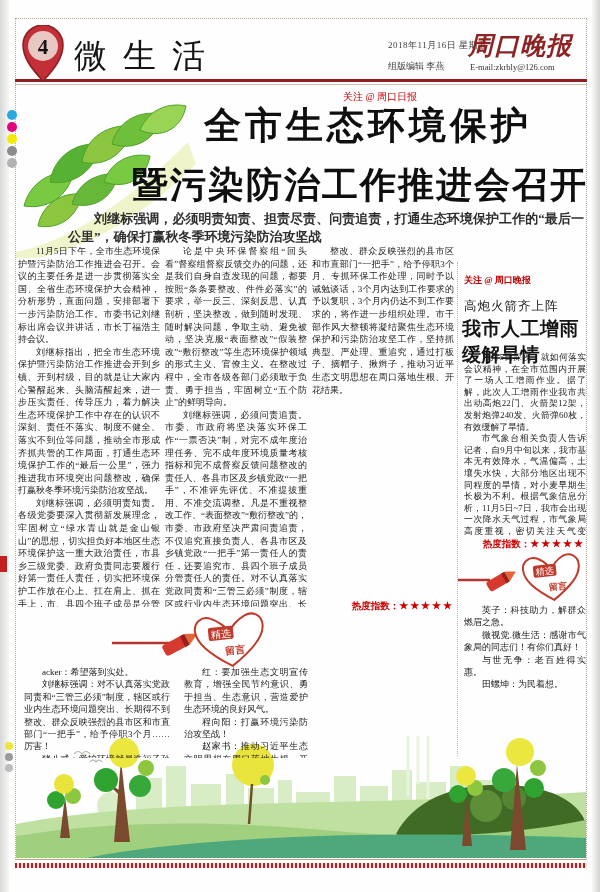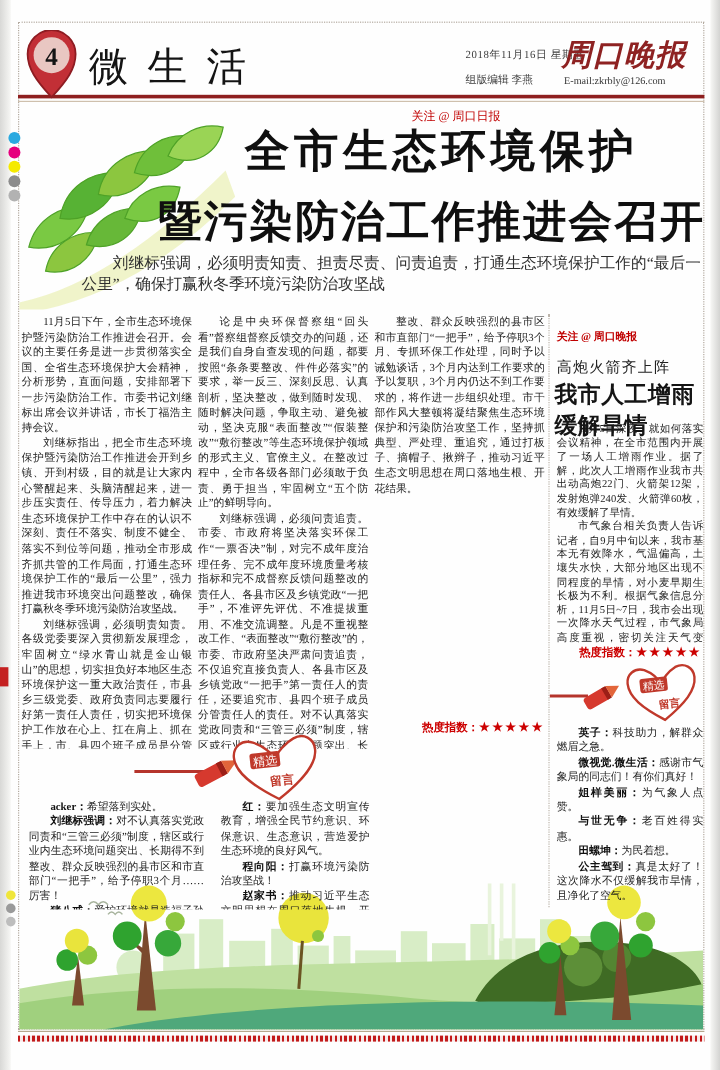--- a/index.html
+++ b/index.html
@@ -27,41 +27,41 @@
   .rule2{position:absolute;left:15px;top:84px;width:572px;height:1px;background:#cfc0ad;z-index:3;}
   
   .leaves{position:absolute;left:16px;top:86px;z-index:2;}
   .kicker-main{position:absolute;left:180px;top:90px;width:400px;text-align:center;
         font-size:10px;font-weight:normal;color:#c00000;z-index:3;}
   .title1{position:absolute;left:150px;top:101px;width:436px;text-align:center;font-size:37px;
         font-weight:800;color:#0f0f0f;letter-spacing:4px;z-index:3;}
   .title2{position:absolute;left:128px;top:149px;width:460px;text-align:right;font-size:36px;
         font-weight:800;color:#0f0f0f;letter-spacing:2px;z-index:3;margin-top:12px;}
   .subtitle{position:absolute;left:68px;top:210px;width:516px;font-size:13px;line-height:17.5px;
-        color:#2e2e2e;text-indent:2em;text-align:justify;z-index:3;}
-  
-  .col{position:absolute;top:262px;width:142px;font-size:9px;line-height:12.6px;
+        color:#2e2e2e;text-indent:2em;text-align:justify;z-index:3;font-weight:bold;}
+  
+  .col{position:absolute;top:245px;width:142px;font-size:9px;line-height:12.6px;
         text-align:justify;color:#1b1b1b;overflow:hidden;z-index:3;}
   .col p, .cbody p{margin:0;text-indent:2em;}
   .c1{left:18px;height:362px;}
   .c2{left:165px;height:362px;}
   .c3{left:312px;height:336px;}
   .heat{position:absolute;width:142px;text-align:right;font-size:9.5px;font-weight:bold;
         color:#cc0000;z-index:3;}
   .heat .stars{letter-spacing:2px;font-size:10px;}
   .heat-main{left:312px;top:600px;}
   .heat-side{left:464px;top:538px;width:121px;}
   .stamp{position:absolute;z-index:4;}
   .stamp-main{left:110px;top:612px;}
   .stamp-side{left:458px;top:552px;}
   
   .comments{position:absolute;font-size:9px;line-height:12.4px;text-align:justify;
         overflow:hidden;z-index:3;}
   .comments p{margin:0;text-indent:2em;}
-  .cname{font-weight:bold;color:#111;}
+  .cname{font-weight:normal;color:#111;}
   .cm-left{left:24px;top:666px;width:146px;height:92px;}
   .cm-mid{left:184px;top:666px;width:124px;height:92px;}
   .cm-side{left:464px;top:604px;width:122px;height:146px;}
   
   .vsep{position:absolute;left:457px;top:262px;height:494px;border-left:1px dotted #bdb5ab;z-index:2;}
   .kicker-side{position:absolute;left:464px;top:274px;width:122px;
         font-size:9px;font-weight:bold;color:#c00000;z-index:3;}
   .overline{position:absolute;left:464px;top:298px;font-size:12.5px;color:#222;
         letter-spacing:1px;z-index:3;}
   .side-title{position:absolute;left:462px;top:316px;width:126px;font-size:19px;font-weight:800;
@@ -160,21 +160,21 @@
   </svg>
 
   <div class="comments cm-left">
 
   <p class="comment"><b class="cname">acker：</b><span>希望落到实处。</span></p>
       <p class="comment"><b class="cname">刘继标强调：</b><span>对不认真落实党政同责和“三管三必须”制度，辖区或行业内生态环境问题突出、长期得不到整改、群众反映强烈的县市区和市直部门“一把手”，给予停职3个月……厉害！</span></p>
       <p class="comment"><b class="cname">猪八戒：</b><span>爱护环境就是造福子孙后代。</span></p>
     </div>
   <div class="comments cm-mid">
 
-  <p class="comment"><b class="cname">红：</b><span>要加强生态文明宣传教育，增强全民节约意识、环保意识、生态意识，营造爱护生态环境的良好风气。</span></p>
+  <p class="comment"><b class="cname">红：</b><span>要加强生态文明宣传教育，增强全民节约意识、勇于担当、生态意识，营造爱护生态环境的良好风气。</span></p>
       <p class="comment"><b class="cname">程向阳：</b><span>打赢环境污染防治攻坚战！</span></p>
       <p class="comment"><b class="cname">赵家书：</b><span>推动习近平生态文明思想在周口落地生根、开花结果。</span></p>
     </div>
 
   <div class="vsep"></div>
   <div class="kicker-side">关注 @ 周口晚报</div>
   <div class="overline">高炮火箭齐上阵</div>
   <div class="side-title">我市人工增雨缓解旱情</div>
   <div class="cbody">
 
@@ -197,24 +197,22 @@
       <rect x="76" y="12" width="23" height="12" rx="2" fill="#c0392b"></rect>
       <text x="87.5" y="21.5" text-anchor="middle" font-size="9" fill="#ffffff">精选</text>
       <text x="99" y="38" text-anchor="middle" font-size="9" font-weight="bold" fill="#c0392b">留言</text>
     </g>
   </svg>
 
   <div class="comments cm-side">
 
   <p class="comment"><b class="cname">英子：</b><span>科技助力，解群众燃眉之急。</span></p>
       <p class="comment"><b class="cname">微视觉.微生活：</b><span>感谢市气象局的同志们！有你们真好！</span></p>
-      <p class="comment"><b class="cname">姐样美丽：</b><span>为气象人点赞。</span></p>
       <p class="comment"><b class="cname">与世无争：</b><span>老百姓得实惠。</span></p>
       <p class="comment"><b class="cname">田螺坤：</b><span>为民着想。</span></p>
-      <p class="comment"><b class="cname">公主驾到：</b><span>真是太好了！这次降水不仅缓解我市旱情，且净化了空气。</span></p>
     </div>
 
   <svg class="illus" width="570" height="122" viewBox="0 0 570 122">
     <g stroke="#a8b49e" stroke-width="1.2" fill="none">
       <path d="M58,18 q4,-5 8,0 q4,-5 8,0"></path>
       <path d="M74,26 q3,-4 6,0 q3,-4 6,0"></path>
     </g>
     <g fill="#d8edc6">
       <rect x="120" y="42" width="26" height="52"></rect>
         <rect x="150" y="30" width="20" height="64"></rect>

